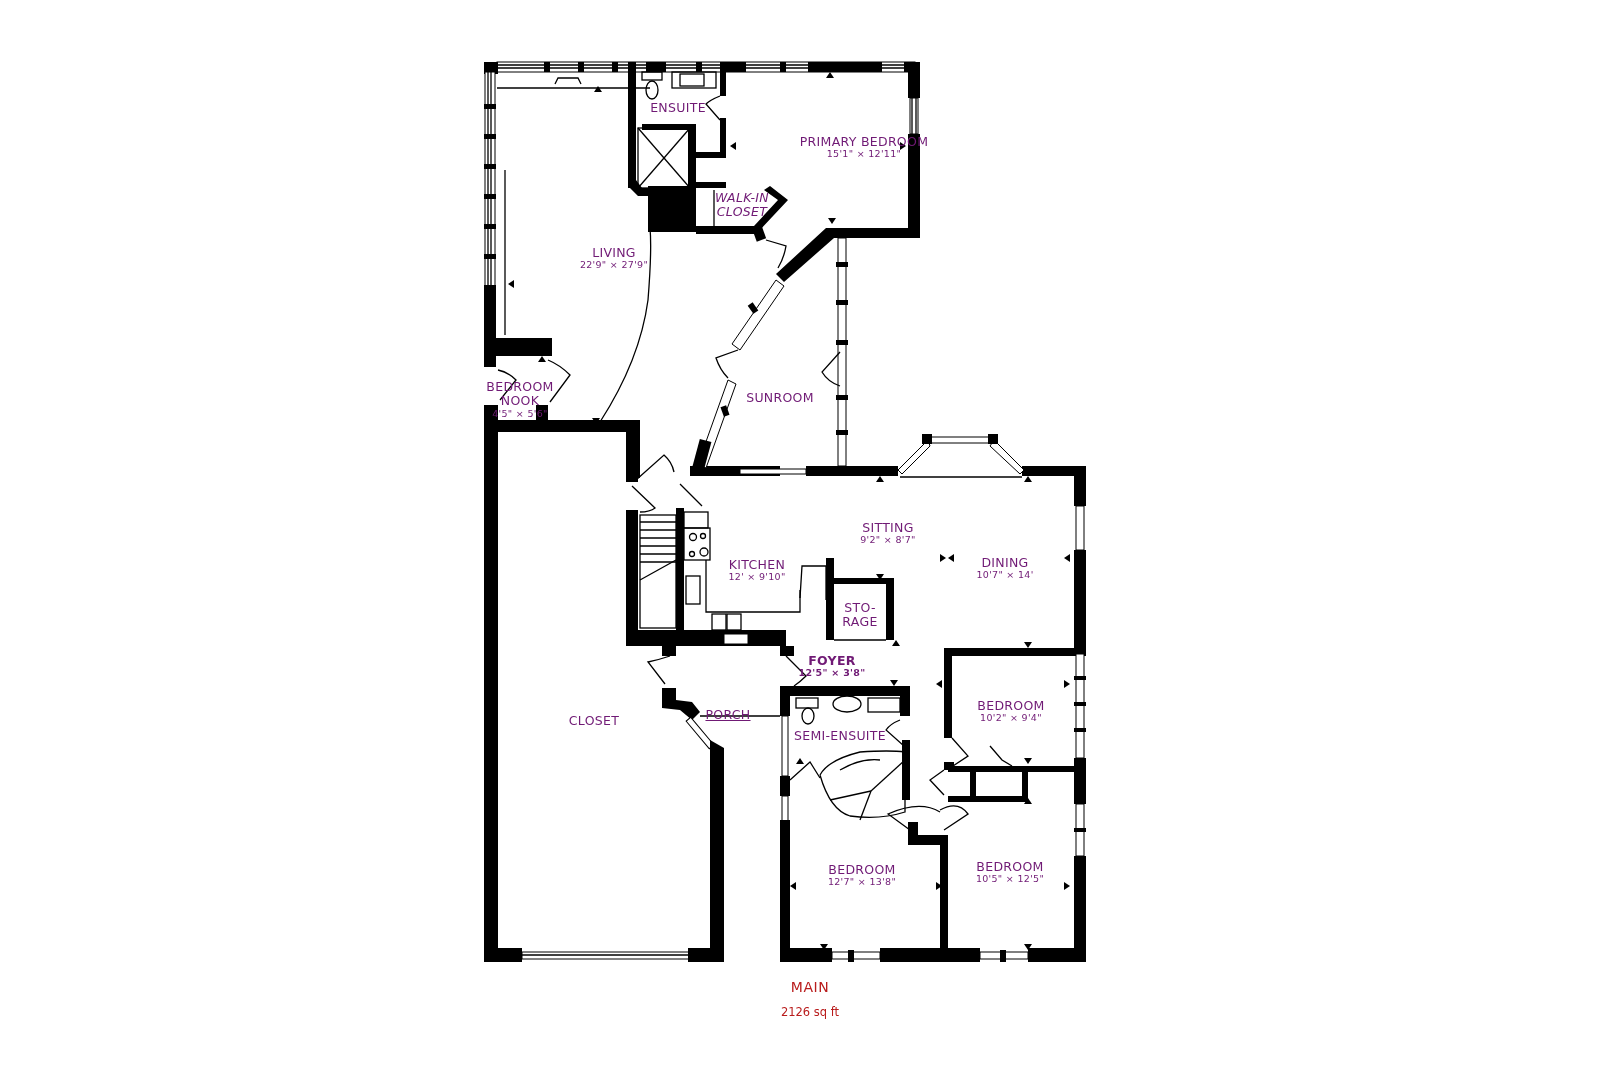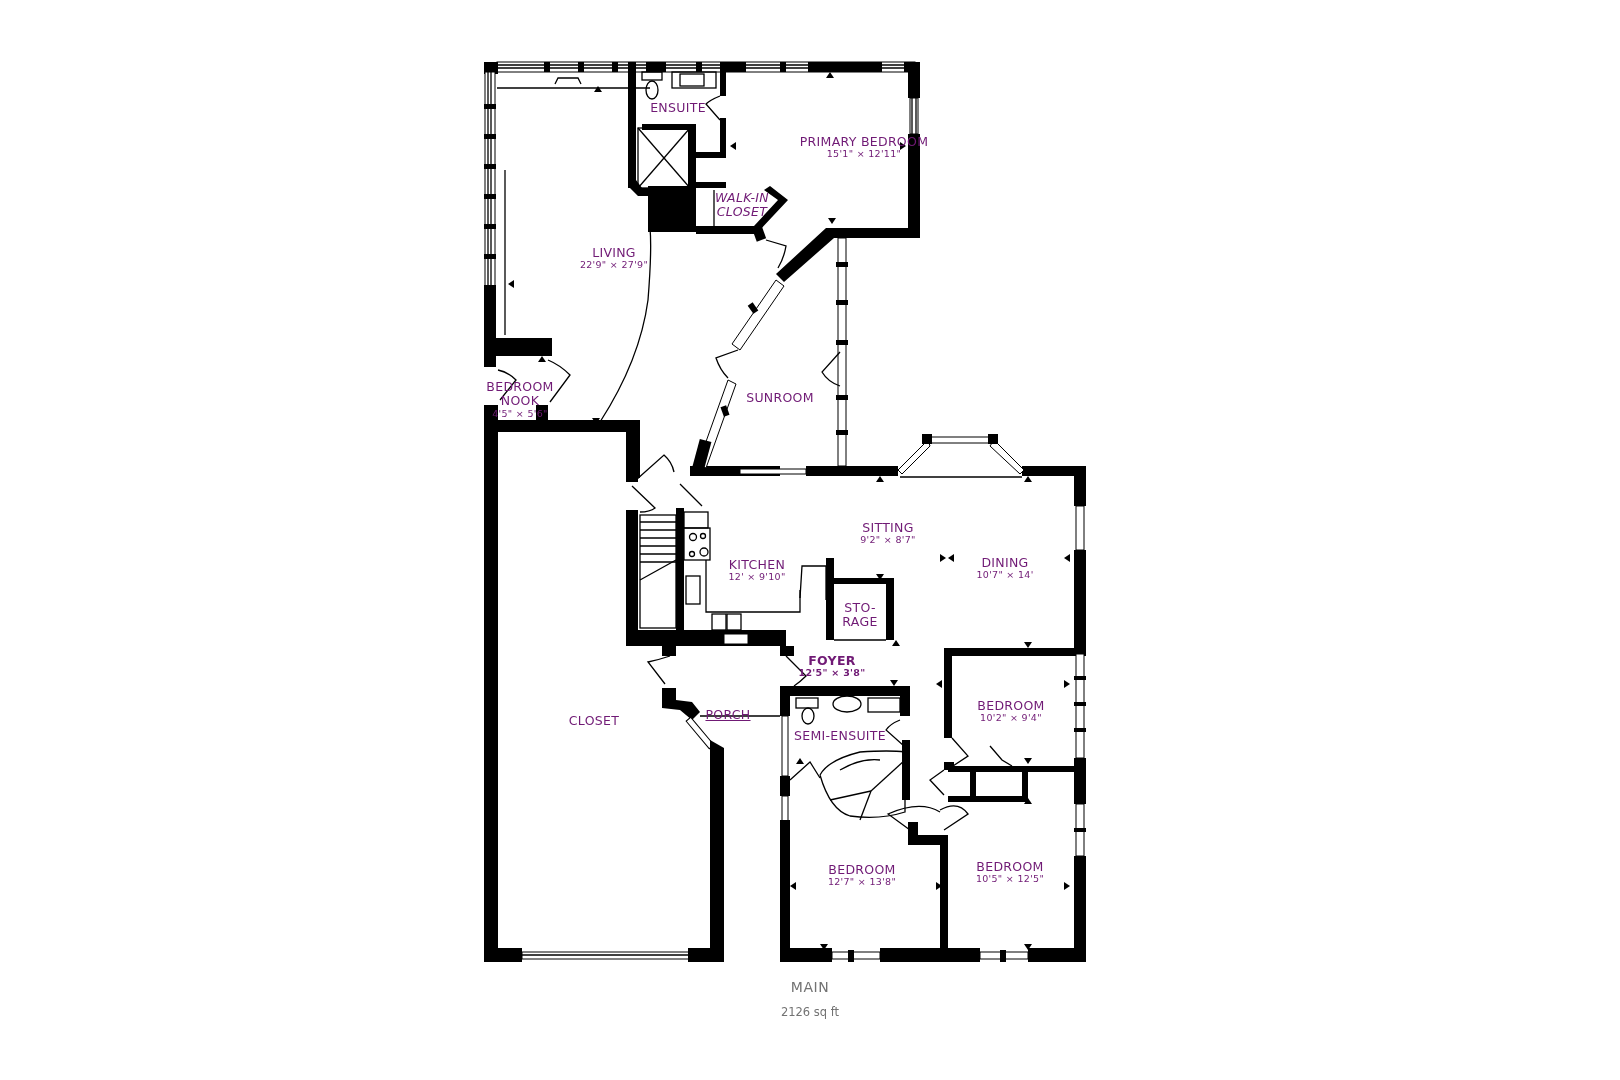--- a/index.html
+++ b/index.html
@@ -4,21 +4,21 @@
 <style>
   html, body { margin: 0; padding: 0; background: #ffffff; }
   body { width: 1620px; height: 1080px; position: relative; overflow: hidden; font-family: "DejaVu Sans", sans-serif; }
   #plan { position: absolute; left: 0; top: 0; width: 1620px; height: 1080px; }
   .w { fill: #000; }
   .ln { stroke: #000; stroke-width: 1.3; fill: none; }
   .win { stroke: #000; stroke-width: 1; fill: #fff; }
   .lbl { position: absolute; text-align: center; color: #701a75; transform: translateX(-50%); white-space: nowrap; line-height: 1.15; }
   .lbl .name { font-size: 12.5px; letter-spacing: 0.3px; display: block; }
   .lbl .dim { font-size: 9.5px; display: block; letter-spacing: 0.3px; }
-  .caption { position: absolute; left: 810px; transform: translateX(-50%); text-align: center; color: #737373; }
+  .caption { position: absolute; left: 810px; transform: translateX(-50%); text-align: center; color: #b91c1c; }
   .caption .t { font-size: 14px; display: block; letter-spacing: 0.5px; }
   .caption .s { font-size: 11.5px; display: block; margin-top: 10px; }
 </style>
 </head>
 <body>
 
 <svg id="plan" viewBox="0 0 1620 1080" xmlns="http://www.w3.org/2000/svg">
 
   <g>
 

